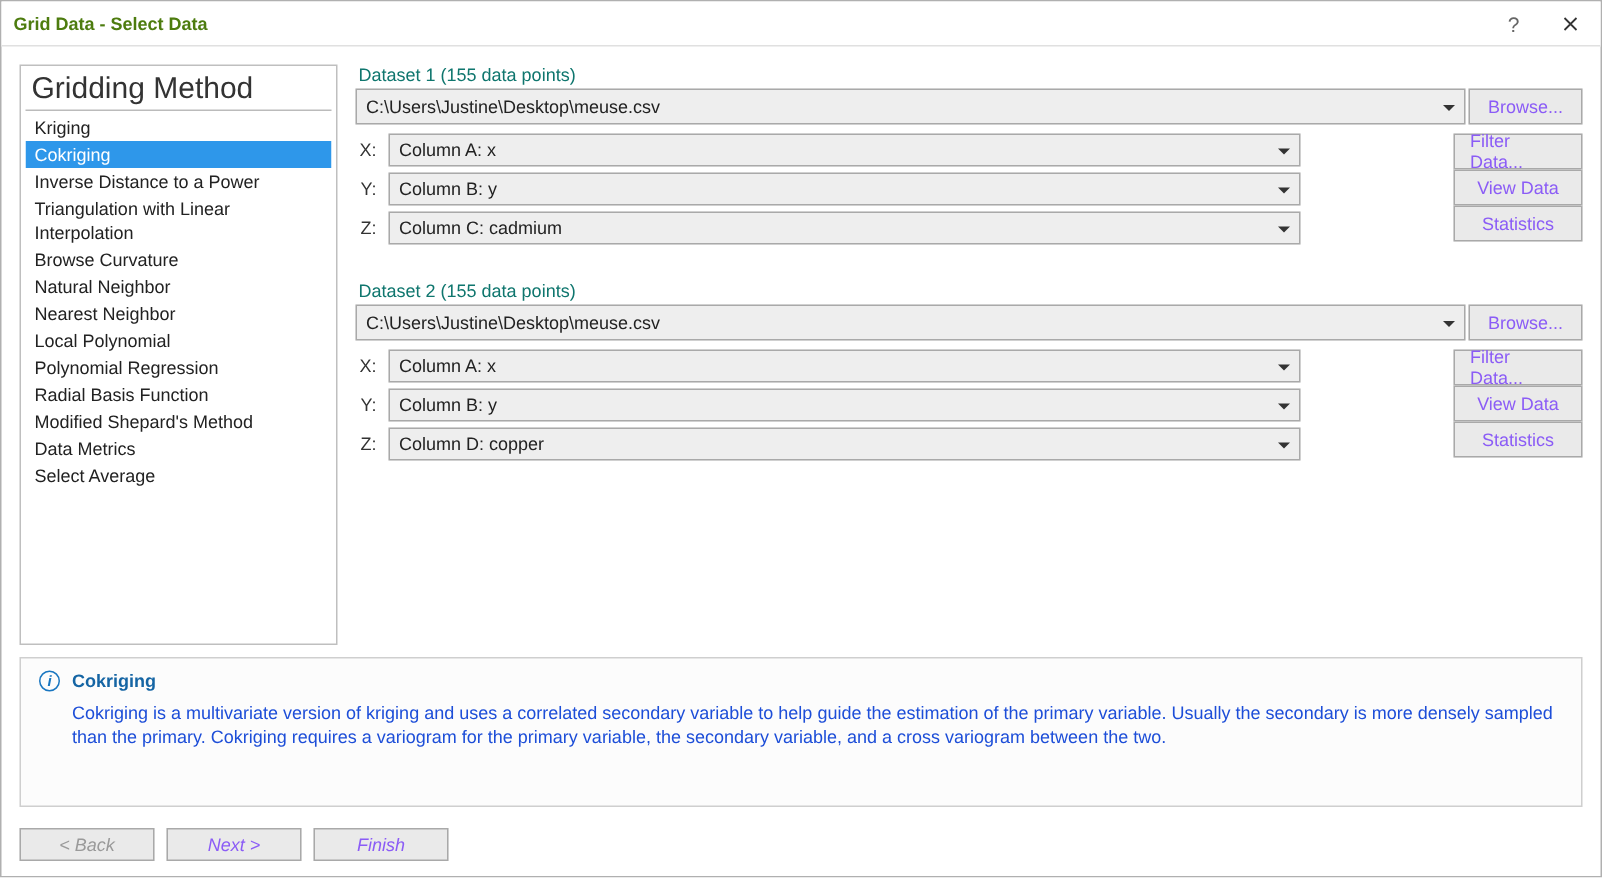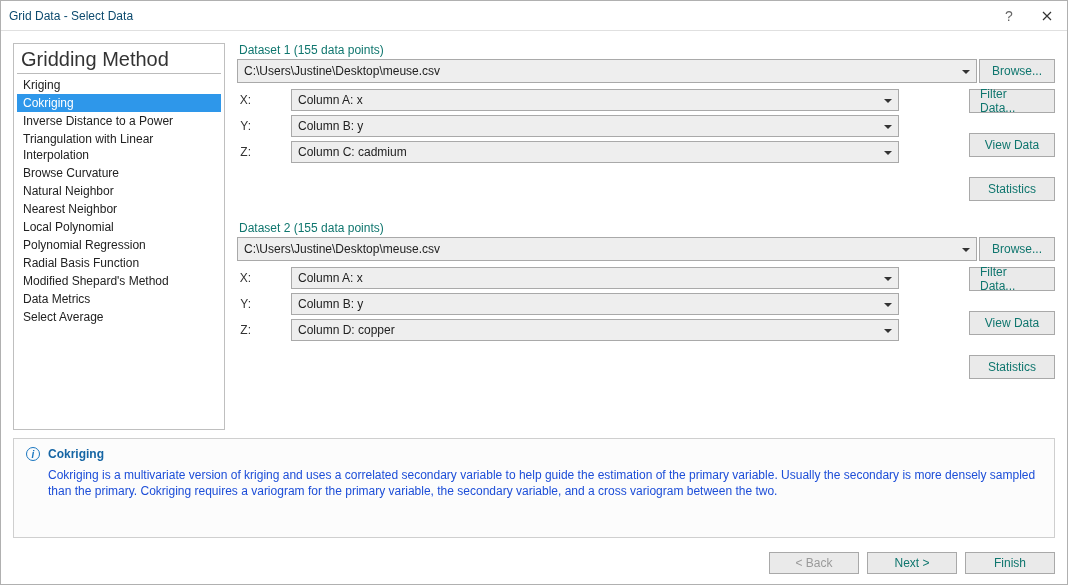--- a/index.html
+++ b/index.html
@@ -1,49 +1,49 @@
 <!DOCTYPE html>
 <html><head>
 <meta charset="utf-8">
 <style>
   * { box-sizing: border-box; }
   html, body { margin:0; padding:0; background:#fff; font-family:"Segoe UI", Tahoma, Arial, sans-serif; font-size:12px; color:#222; }
   .window { width:1068px; height:585px; border:1px solid #b0b0b0; background:#fff; display:flex; flex-direction:column; }
   .titlebar { height:30px; background:#fff; display:flex; align-items:center; justify-content:space-between; padding:0 0 0 8px; border-bottom:1px solid #e0e0e0; }
-  .titlebar-title { color:#0c4a6e; font-size:12px; }
+  .titlebar-title { color:#4d7c0f; font-size:12px;font-weight:bold; }
   .titlebar-ctrls { display:flex; align-items:center; height:100%; }
   .tb-btn { width:36px; height:100%; display:flex; align-items:center; justify-content:center; color:#666; font-size:14px; }
   .tb-btn.close { width:40px; }
   .body { flex:1; padding:12px 12px 8px 12px; display:flex; gap:12px; }
   .sidebar { width:212px; border:1px solid #bfbfbf; padding:4px 3px; background:#fff; display:flex; flex-direction:column; }
   .sidebar-title { font-size:20px; font-weight:400; color:#333; padding:0 4px 2px 4px; border-bottom:1px solid #bbb; margin-bottom:2px; }
   .method-list { flex:1; overflow:auto; }
   .method-item { padding:1px 6px; font-size:12px; color:#222; cursor:default; line-height:16px; }
   .method-item.selected { background:#2e97ea; color:#fff; }
   .main { flex:1; display:flex; flex-direction:column; gap:4px; }
   .ds-label { color:#0f766e; font-size:12px; padding:0 2px 2px 2px; }
   .path-row { display:flex; gap:2px; margin-bottom:6px; }
   .path-combo { flex:1; height:24px; border:1px solid #a9a9a9; background:#eee; display:flex; align-items:center; padding:0 6px; position:relative; }
   .path-combo::after { content:""; position:absolute; right:6px; top:10px; border:4px solid transparent; border-top-color:#333; }
-  .btn { height:24px; min-width:76px; padding:0 10px; border:1px solid #a9a9a9; background:#eaeaea; display:flex; align-items:center; justify-content:center; color:#0f766e; cursor:default; }
+  .btn { height:24px; min-width:76px; padding:0 10px; border:1px solid #a9a9a9; background:#eaeaea; display:flex; align-items:center; justify-content:center; color:#8b5cf6; cursor:default; }
   .btn.side { width:86px; }
   .btn.disabled { color:#9a9a9a; }
   .col-row { display:flex; align-items:center; gap:8px; margin-bottom:4px; }
   .col-label { width:14px; text-align:right; color:#333; }
-  .select { flex:1; height:22px; border:1px solid #a9a9a9; background:#eee; padding:0 6px; display:flex; align-items:center; position:relative; max-width:608px;margin-left:32px; }
+  .select { flex:1; height:22px; border:1px solid #a9a9a9; background:#eee; padding:0 6px; display:flex; align-items:center; position:relative; max-width:608px; }
   .select::after { content:""; position:absolute; right:6px; top:9px; border:4px solid transparent; border-top-color:#333; }
   .ds-block { margin-bottom:16px; }
   .info-panel { margin:0 12px 10px 12px; border:1px solid #cfcfcf; background:#fcfcfc; padding:8px 12px 18px 12px; min-height:100px; }
   .info-head { display:flex; align-items:center; gap:8px; }
   .info-icon { width:14px; height:14px; border:1px solid #1976c0; border-radius:50%; display:flex; align-items:center; justify-content:center; color:#1976c0; font-size:10px; font-style:italic; font-weight:bold; }
   .info-title { color:#1565a4; font-weight:600; }
   .info-body { margin:6px 0 0 22px; color:#1d4ed8; line-height:16px; }
-  .footer { height:36px; display:flex; align-items:center; justify-content:flex-end; gap:8px; padding:0 12px 6px 12px; }
+  .footer { height:36px; display:flex; align-items:center; gap:8px; padding:0 12px 6px 12px;font-style:italic; }
   .footer .btn { width:90px; height:22px; }
-  .side-col { display:flex; flex-direction:column; gap:20px; margin-left:8px; }
+  .side-col { display:flex; flex-direction:column; gap:0; margin-left:8px; }
   .col-block { display:flex; }
   .col-left { flex:1; }
 </style>
 </head>
 <body>
 
 <div class="window">
 
   <div class="titlebar">
     <span class="titlebar-title">Grid Data - Select Data</span>

